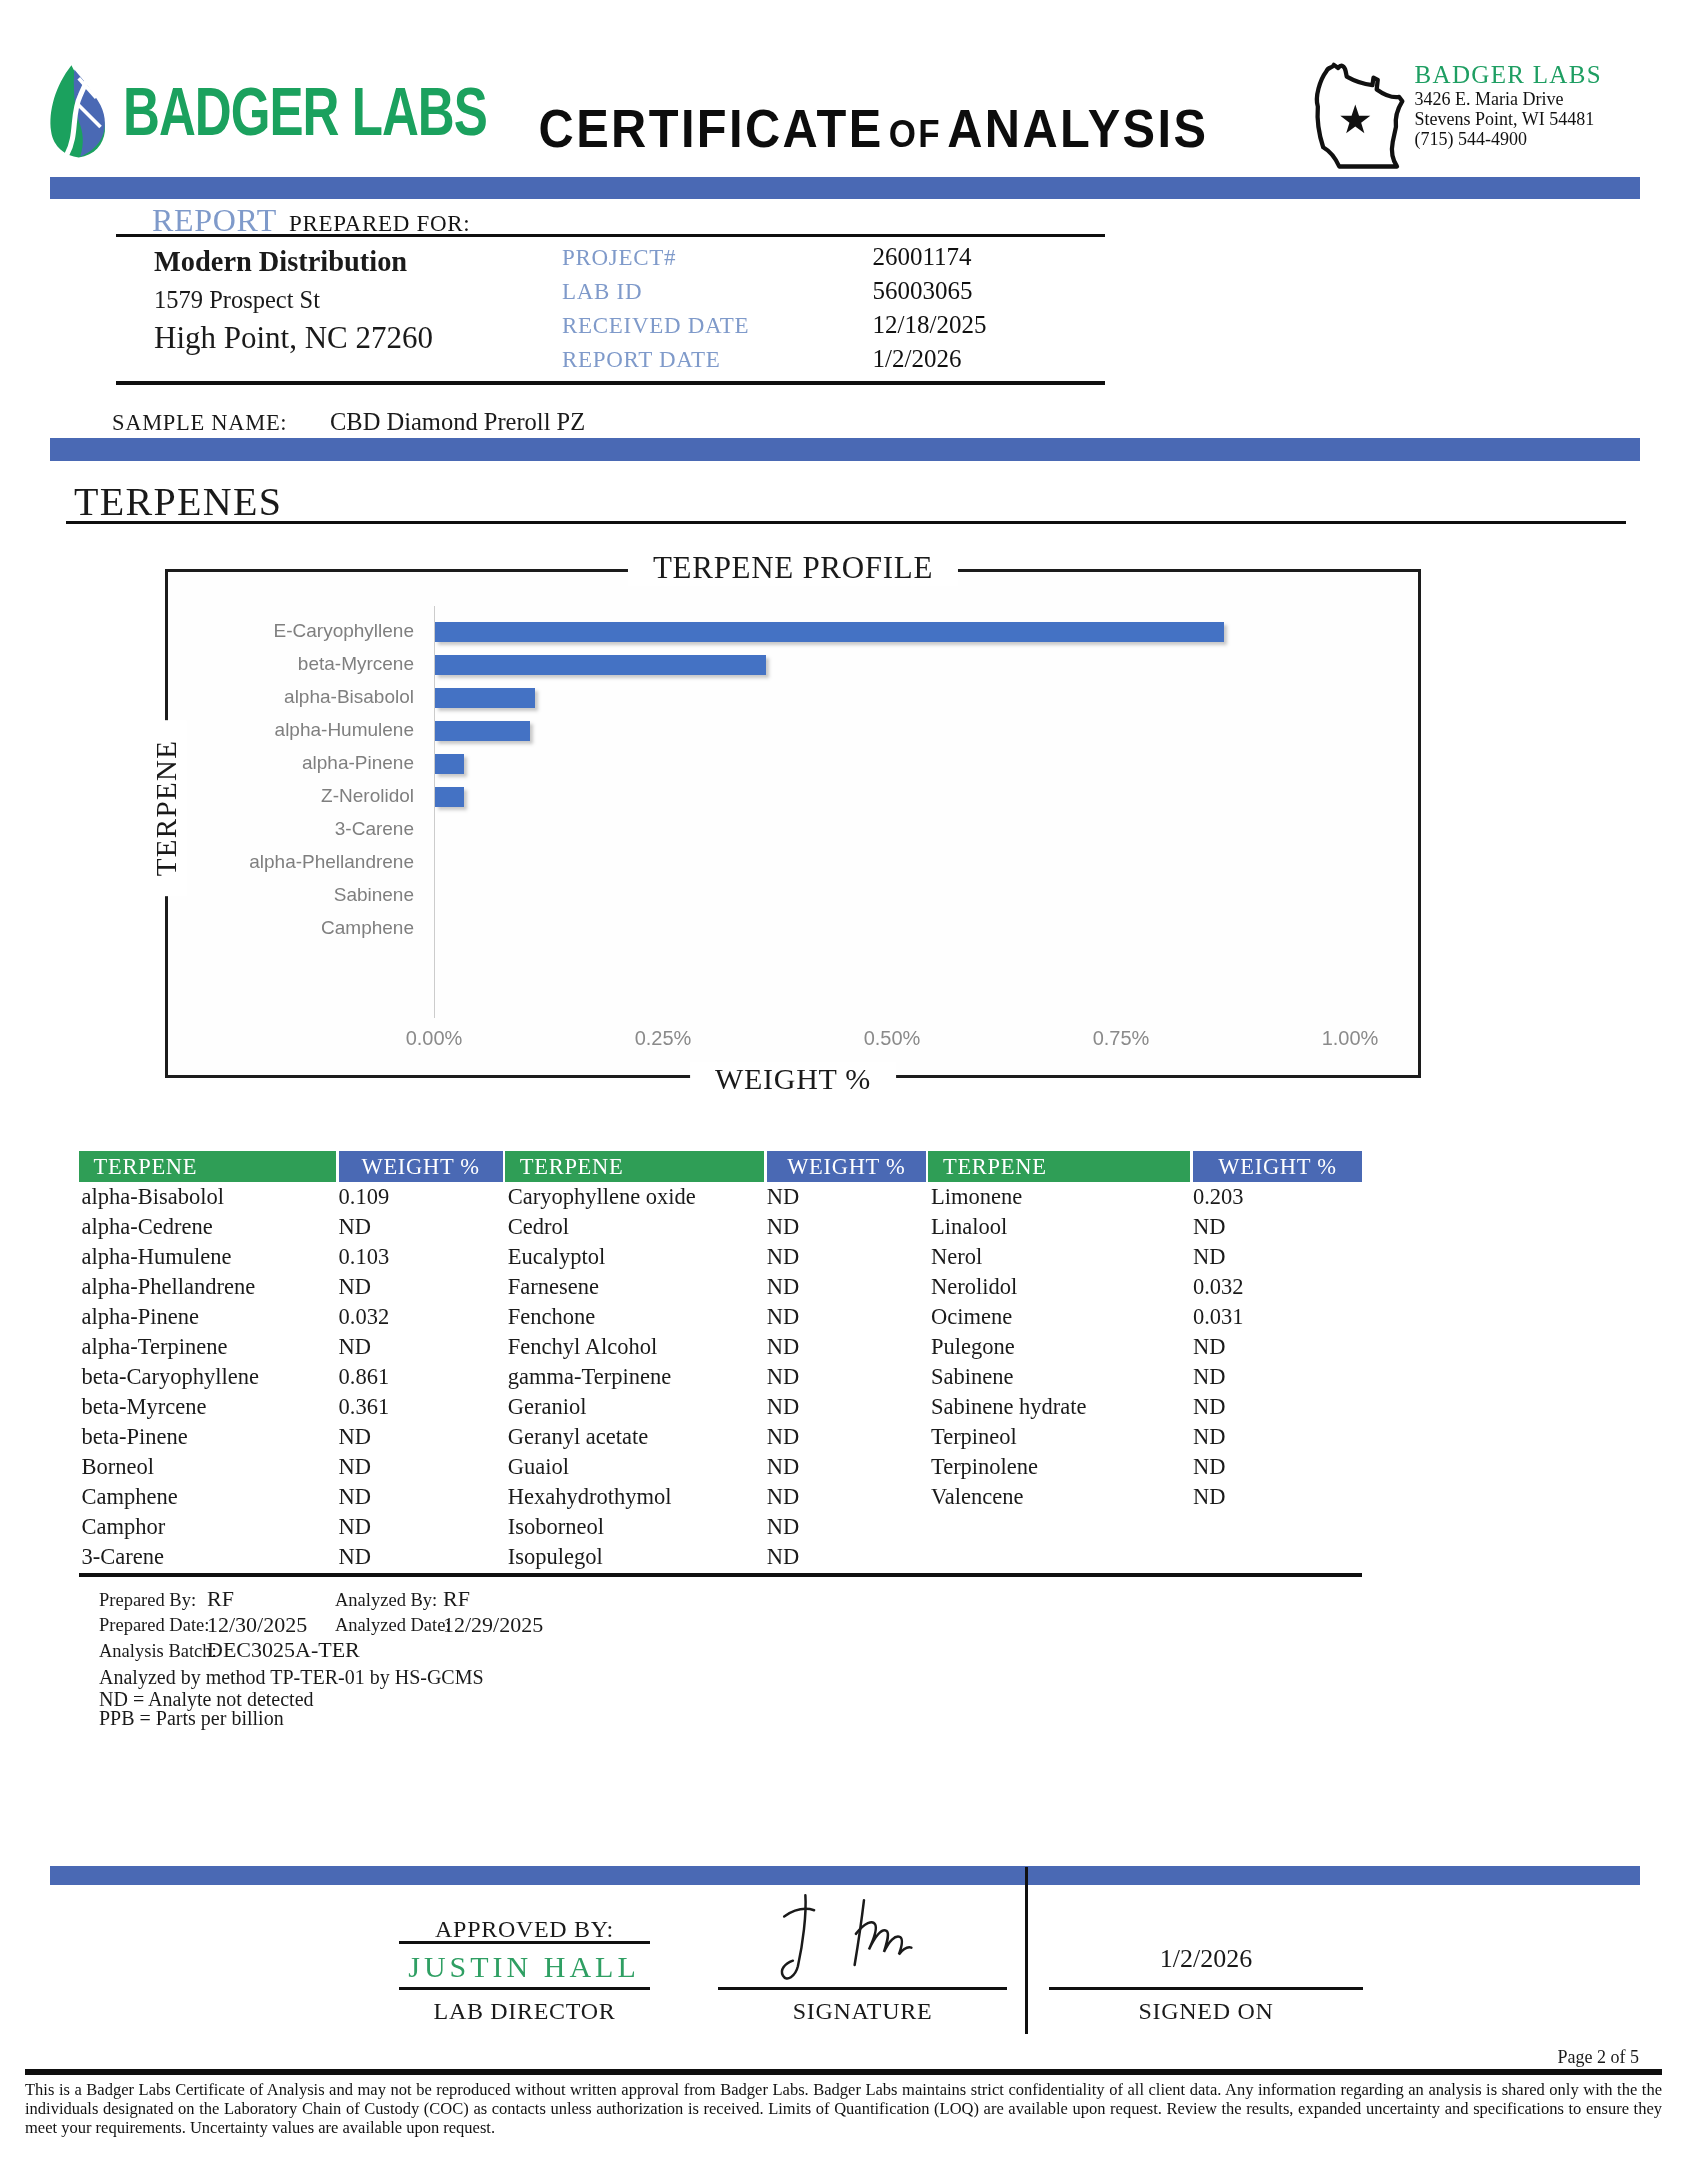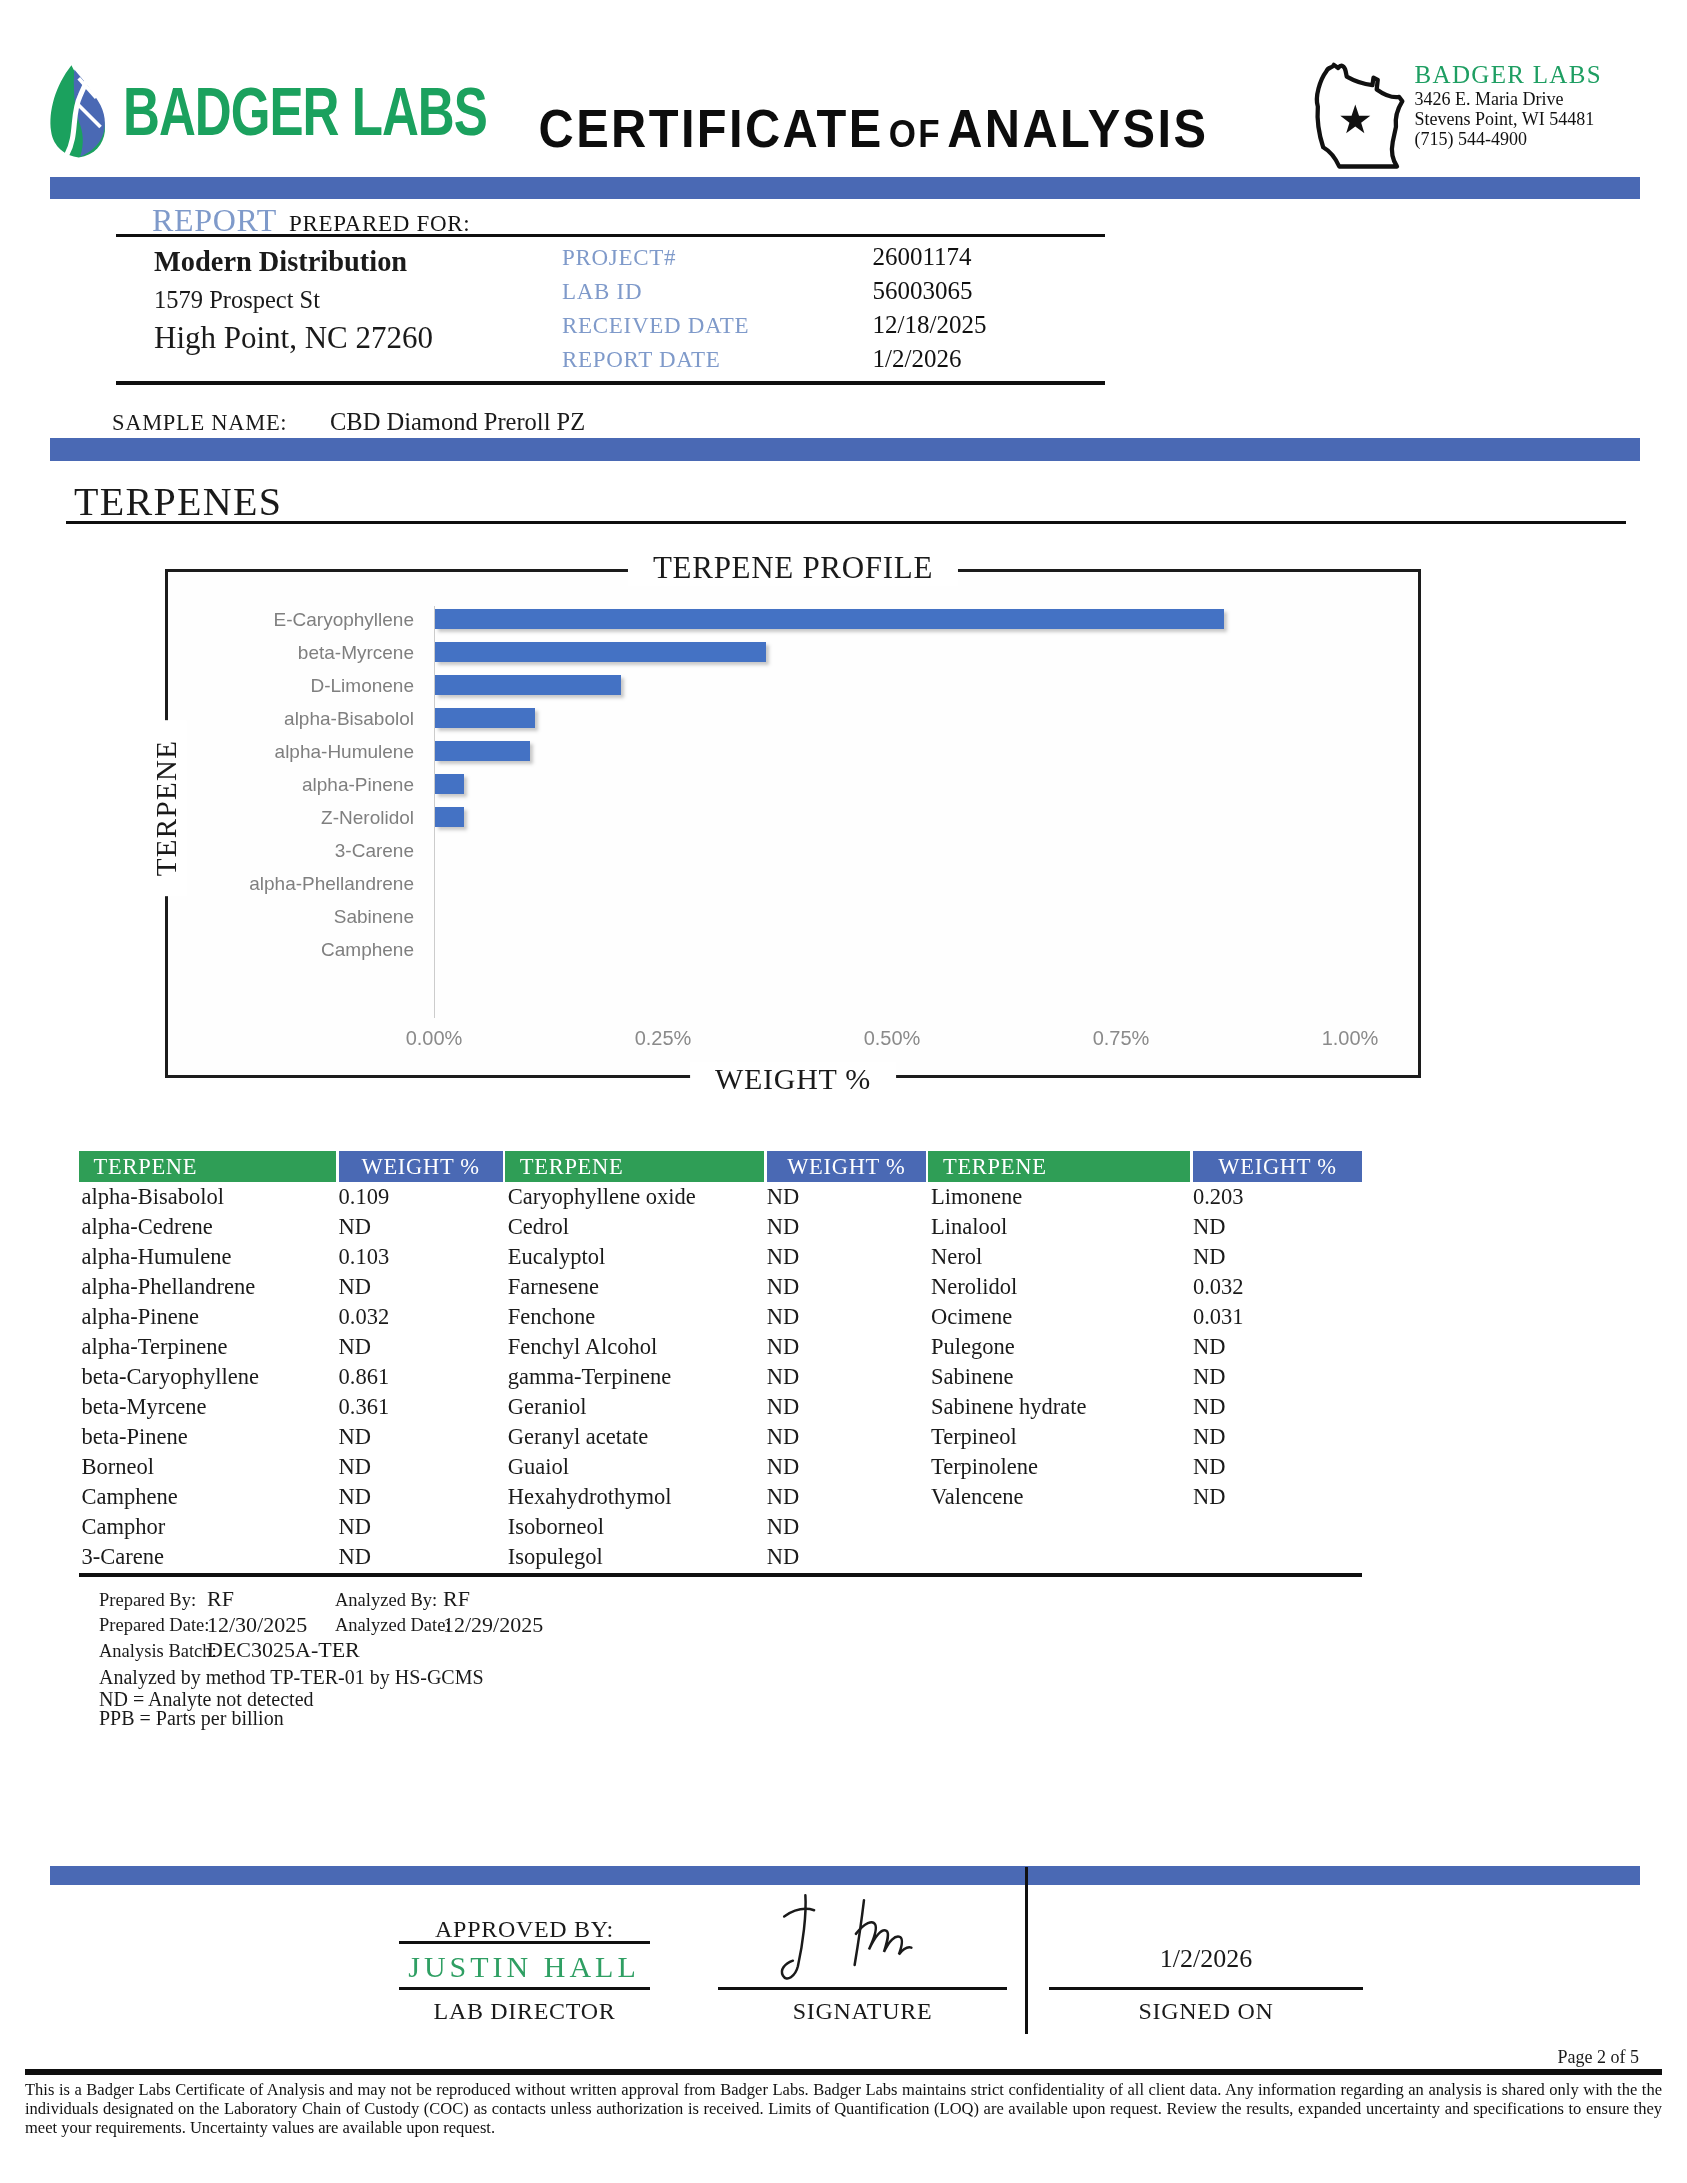--- a/index.html
+++ b/index.html
@@ -54,21 +54,21 @@
   #chart-box{position:absolute;left:165px;top:569px;width:1250px;height:503px;
       border:3.3px solid #1c1c1c;background:#fefefe;}
   .chart-legend{position:absolute;background:#ffffff;white-space:nowrap;}
   #chart-title{top:-22.5px;left:50%;transform:translateX(-50%);padding:0 25px;font-size:31px;letter-spacing:0.7px;}
   #chart-xlabel{bottom:-21px;left:50%;transform:translateX(-50%);padding:0 25px;font-size:30px;letter-spacing:0.7px;}
   #chart-ylabel-anchor{position:absolute;left:-2px;top:47%;width:0;height:0;}
   #chart-ylabel{position:absolute;transform:translate(-50%,-50%) rotate(-90deg);background:#ffffff;
       padding:4px 20px;font-size:29px;letter-spacing:1.3px;white-space:nowrap;}
   #chart-axis{position:absolute;left:266px;top:34px;width:1.3px;height:412px;background:#cccccc;}
   #chart-rows{position:absolute;left:0;top:37px;width:100%;}
-  .chart-row{display:flex;height:33px;align-items:flex-start;}
+  .chart-row{display:flex;height:33px;align-items:flex-end;}
   .chart-cat{flex:0 0 246px;text-align:right;font-family:"Liberation Sans",sans-serif;
       font-size:19px;color:#7f7f7f;white-space:nowrap;}
   .chart-barzone{position:relative;flex:1;height:20px;margin-left:21px;}
   .chart-bar{height:20px;background:#4472c4;box-shadow:2.6px 3.3px 3.3px rgba(110,110,110,0.38);}
   #chart-ticks{position:absolute;left:0;top:455px;width:100%;height:26.5px;}
   .chart-tick{position:absolute;transform:translateX(-50%);font-family:"Liberation Sans",sans-serif;
       font-size:20px;color:#8a8a8a;}
 
   
   #terpene-table{position:absolute;left:79px;top:1151px;display:grid;
@@ -200,26 +200,20 @@
             <div class="chart-bar" style="width: 789px;"></div>
           </div>
         </div>
         <div class="chart-row">
           <span class="chart-cat">beta-Myrcene</span>
           <div class="chart-barzone">
             <div class="chart-bar" style="width: 331px;"></div>
           </div>
         </div>
         <div class="chart-row">
-          <span class="chart-cat">D-Limonene</span>
-          <div class="chart-barzone">
-            <div class="chart-bar" style="width: 186px;"></div>
-          </div>
-        </div>
-        <div class="chart-row">
           <span class="chart-cat">alpha-Bisabolol</span>
           <div class="chart-barzone">
             <div class="chart-bar" style="width: 100px;"></div>
           </div>
         </div>
         <div class="chart-row">
           <span class="chart-cat">alpha-Humulene</span>
           <div class="chart-barzone">
             <div class="chart-bar" style="width: 95px;"></div>
           </div>

